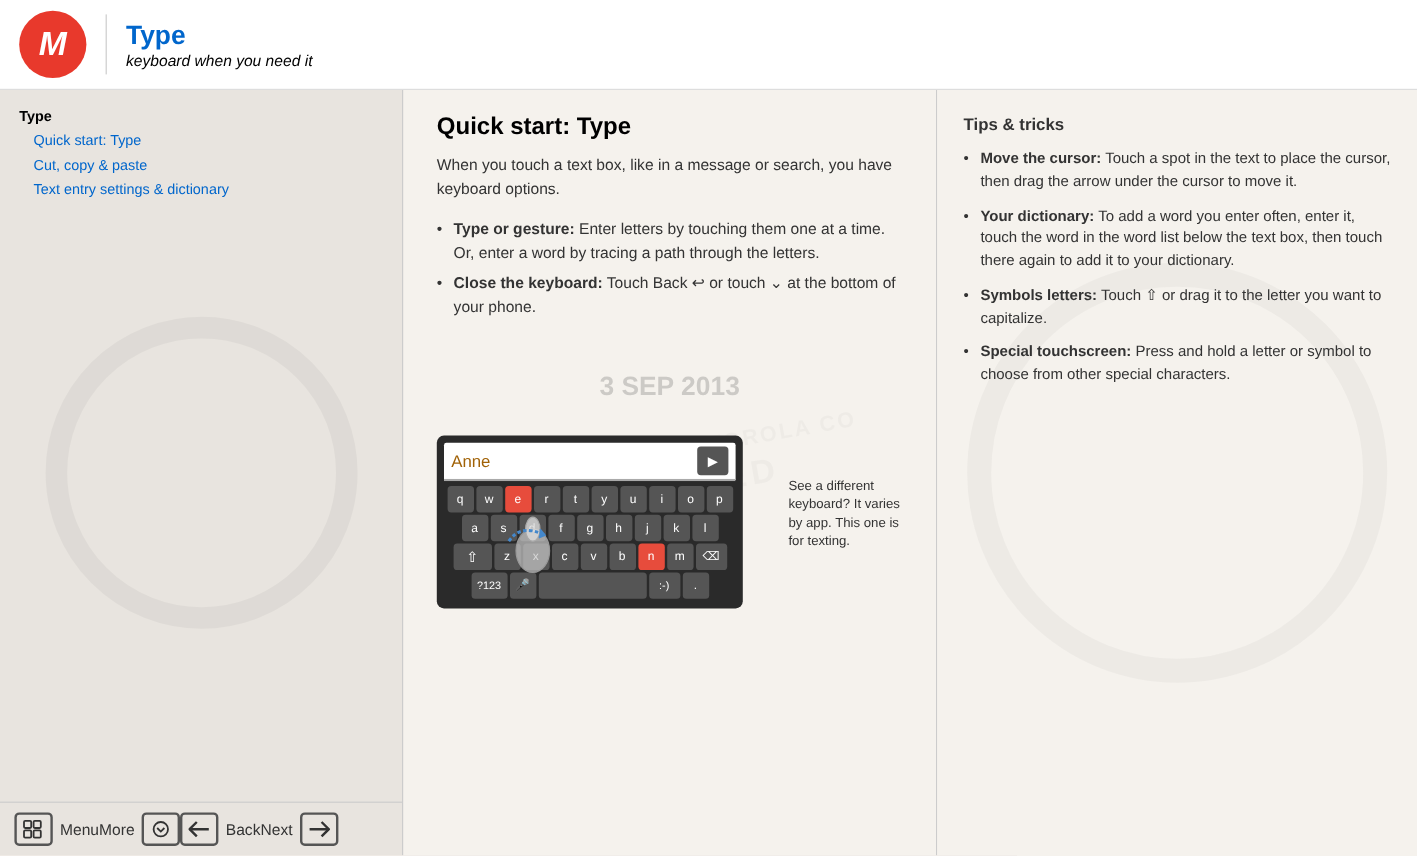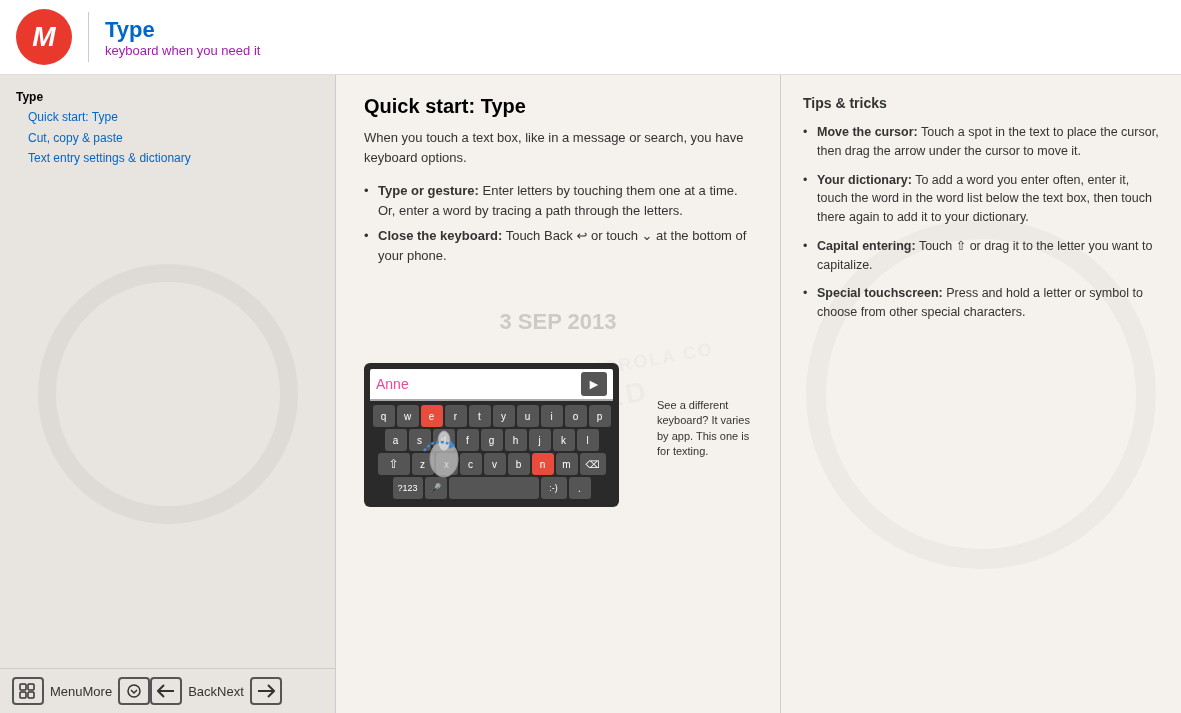--- a/index.html
+++ b/index.html
@@ -47,21 +47,22 @@
       margin-right: 16px;
     }
     .header-text-block {}
     .header-title {
       font-size: 22px;
       font-weight: bold;
       color: #0066cc;
     }
     .header-subtitle {
       font-size: 13px;
-      color: #a21caf;
+      color: #000000;
+      font-style: italic;
     }
 
     
     .main-content {
       display: flex;
       flex: 1;
       overflow: hidden;
     }
 
     
@@ -244,21 +245,21 @@
       align-items: center;
       background: white;
       border-bottom: 2px solid #aaa;
       margin-bottom: 4px;
       padding: 3px 6px;
       border-radius: 2px 2px 0 0;
     }
     .keyboard-input-text {
       font-size: 14px;
       flex: 1;
-      color: #ec4899;
+      color: #a16207;
     }
     .keyboard-send-btn {
       width: 26px;
       height: 24px;
       background: #555;
       border-radius: 3px;
       display: flex;
       align-items: center;
       justify-content: center;
       color: white;
@@ -565,21 +566,21 @@
     <ul class="tips-list">
       <li>
         <span class="tips-bold">Move the cursor:</span>
         <span> Touch a spot in the text to place the cursor, then drag the arrow under the cursor to move it.</span>
       </li>
       <li>
         <span class="tips-bold">Your dictionary:</span>
         <span> To add a word you enter often, enter it, touch the word in the word list below the text box, then touch there again to add it to your dictionary.</span>
       </li>
       <li>
-        <span class="tips-bold">Capital entering:</span>
+        <span class="tips-bold">Symbols letters:</span>
         <span> Touch ⇧ or drag it to the letter you want to capitalize.</span>
       </li>
       <li>
         <span class="tips-bold">Special touchscreen:</span>
         <span> Press and hold a letter or symbol to choose from other special characters.</span>
       </li>
     </ul>
   </div>
 
 </div>

